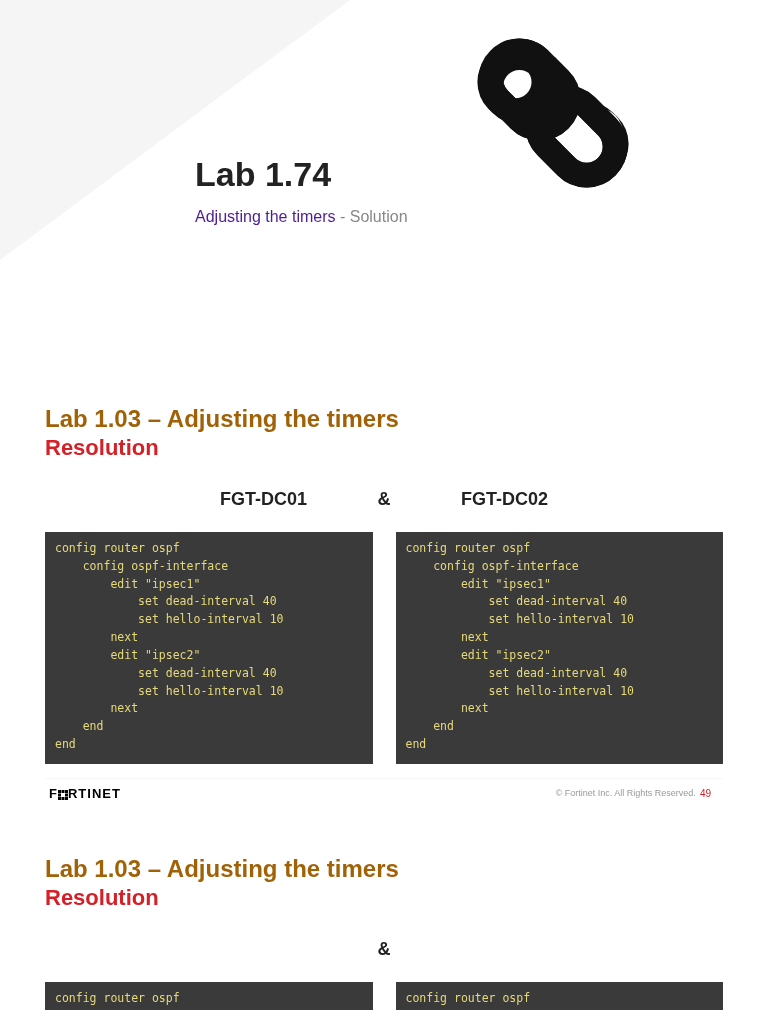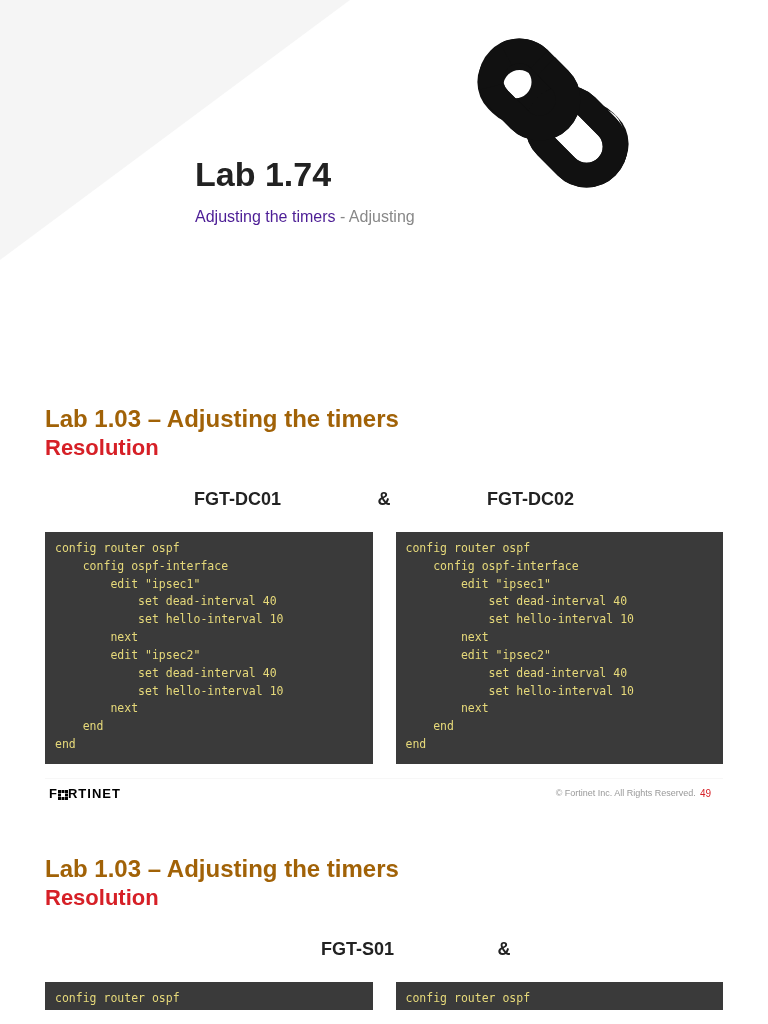--- a/index.html
+++ b/index.html
@@ -57,21 +57,21 @@
   }
   .resolution {
     font-size: 22px;
     font-weight: bold;
     color: #d62027;
     margin-bottom: 28px;
   }
   .hostrow {
     display: flex;
     justify-content: center;
-    gap: 40px;
+    gap: 14px;
     font-size: 18px;
     font-weight: bold;
     color: #222;
     margin-bottom: 22px;
   }
   .hostrow .amp { font-size: 18px; }
   .hostrow .hostlabel { width: 200px; text-align: center; }
   .codeblocks {
     display: flex;
     gap: 23px;
@@ -133,21 +133,21 @@
 
       <rect x="20" y="70" width="90" height="60" rx="30" ry="30" fill="none" stroke="#111" stroke-width="26"></rect>
       <rect x="90" y="70" width="90" height="60" rx="30" ry="30" fill="none" stroke="#111" stroke-width="26"></rect>
       <rect x="88" y="84" width="30" height="32" fill="#fff"></rect>
       <rect x="90" y="70" width="90" height="60" rx="30" ry="30" fill="none" stroke="#111" stroke-width="26"></rect>
       <rect x="20" y="70" width="90" height="60" rx="30" ry="30" fill="none" stroke="#111" stroke-width="26" stroke-dasharray="160 40" stroke-dashoffset="-10"></rect>
     </g>
   </svg>
   <h1>Lab 1.74</h1>
   <div class="subtitle">
-    <span class="black">Adjusting the timers</span><span class="gray"> - Adjusting</span>
+    <span class="black">Adjusting the timers</span><span class="gray"> - Solution</span>
   </div>
 </div>
 
 <div class="slide">
   <h2>Lab 1.03 – Adjusting the timers</h2>
   <div class="resolution">Resolution</div>
   <div class="hostrow">
     <div class="hostlabel">FGT-DC01</div>
     <div class="amp">&amp;</div>
     <div class="hostlabel">FGT-DC02</div>
@@ -197,20 +197,19 @@
       <span class="copy">© Fortinet Inc. All Rights Reserved.</span>
       <span class="pagenum">49</span>
     </div>
   </div>
 </div>
 
 <div class="slide small">
   <h2>Lab 1.03 – Adjusting the timers</h2>
   <div class="resolution">Resolution</div>
   <div class="hostrow">
-    <div class="hostlabel">FGT-S01</div>
     <div class="amp">&amp;</div>
   </div>
   <div class="codeblocks bottomcut">
     <div class="codeblock">config router ospf</div>
     <div class="codeblock">config router ospf</div>
   </div>
 </div>
 
 </body></html>

